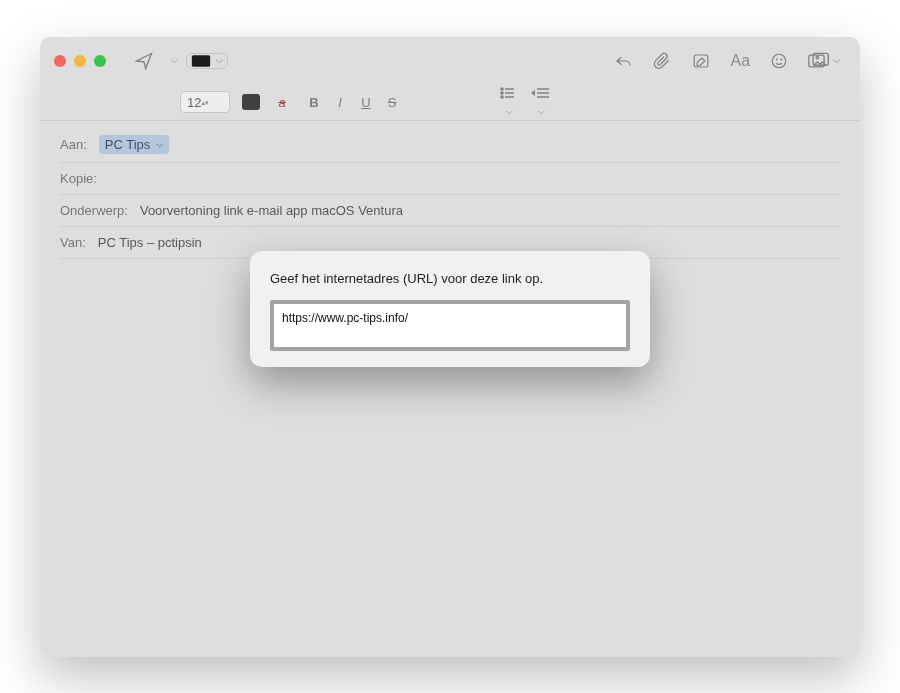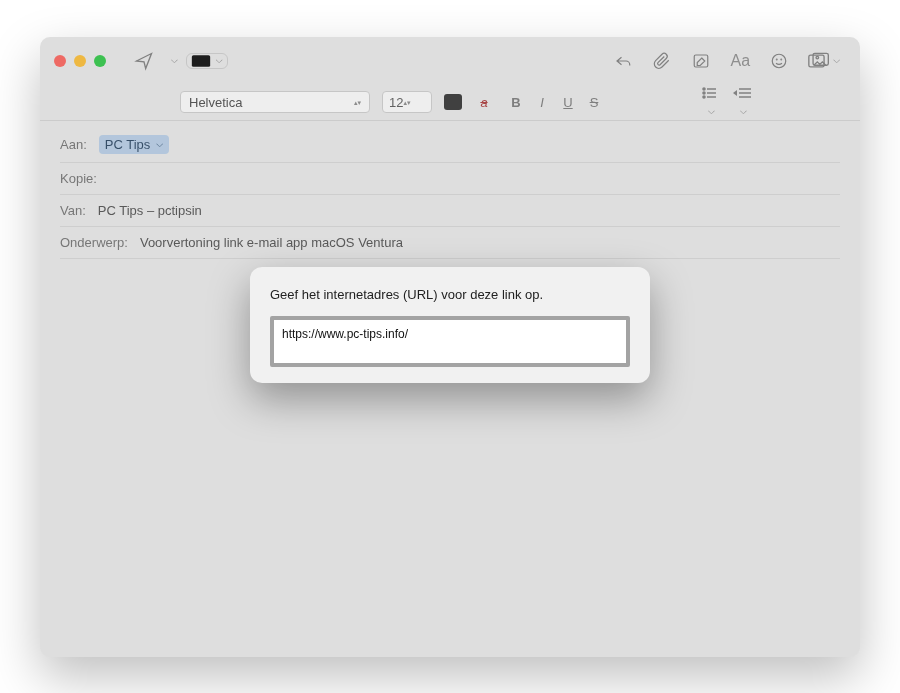--- a/index.html
+++ b/index.html
@@ -87,21 +87,21 @@
     .recipient-chip {
       background: #b7cfe9; color: #1f3c5c;
       border-radius: 4px; padding: 2px 6px;
       font-size: 13px;
       display:inline-flex; align-items:center; gap:3px;
     }
     .recipient-chip .chev { color:#3a5a7c; }
     
     .modal {
       position: absolute;
-      top: 230px; left: 50%; transform: translateX(-50%);
+      top: 214px; left: 50%; transform: translateX(-50%);
       width: 400px;
       background: #f1f1f1;
       border-radius: 12px;
       box-shadow: 0 16px 40px rgba(0,0,0,0.35);
       padding: 20px 20px 16px 20px;
       z-index: 10;
     }
     .modal-title { font-size: 13px; color:#222; margin-bottom: 14px; }
     .modal-input {
       width: 100%;
@@ -183,24 +183,20 @@
           <rect x="1" y="3" width="18" height="14" rx="2"></rect>
           <rect x="6" y="1" width="18" height="14" rx="2"></rect>
           <circle cx="11" cy="6" r="1.5"></circle>
           <path d="M7 15 l4 -4 3 3 3 -3 4 4"></path>
         </svg>
       <span class="chev">⌵</span>
     </div>
   </div>
 
   <div class="formatbar">
-    <div class="font-select">
-      <span>Helvetica</span>
-      <span class="stepper">▴▾</span>
-    </div>
     <div class="size-select">
       <span>12</span>
       <span class="stepper">▴▾</span>
     </div>
     <div class="swatch"></div>
     <div class="fmt-ico aA">a</div>
     <div class="fmt-group">
       <div class="fmt-ico" style="font-weight:700;">B</div>
       <div class="fmt-ico" style="font-style:italic;">I</div>
       <div class="fmt-ico" style="text-decoration:underline;">U</div>
@@ -250,26 +246,26 @@
       <span class="field-label">Aan:</span>
       <span class="recipient-chip">
         <span>PC Tips</span>
         <span class="chev">⌵</span>
       </span>
     </div>
     <div class="field-row">
       <span class="field-label">Kopie:</span>
     </div>
     <div class="field-row">
+      <span class="field-label">Onderwerp:</span>
+      <span class="field-value">Voorvertoning link e-mail app macOS Ventura</span>
+    </div>
+    <div class="field-row">
       <span class="field-label">Van:</span>
       <span class="field-value">PC Tips – pctipsin</span>
-    </div>
-    <div class="field-row">
-      <span class="field-label">Onderwerp:</span>
-      <span class="field-value">Voorvertoning link e-mail app macOS Ventura</span>
     </div>
   </div>
 
   <div class="dim-overlay"></div>
 
   <div class="modal">
     <div class="modal-title">Geef het internetadres (URL) voor deze link op.</div>
     <input class="modal-input" type="text" value="https://www.pc-tips.info/" style="">
   </div>
 

